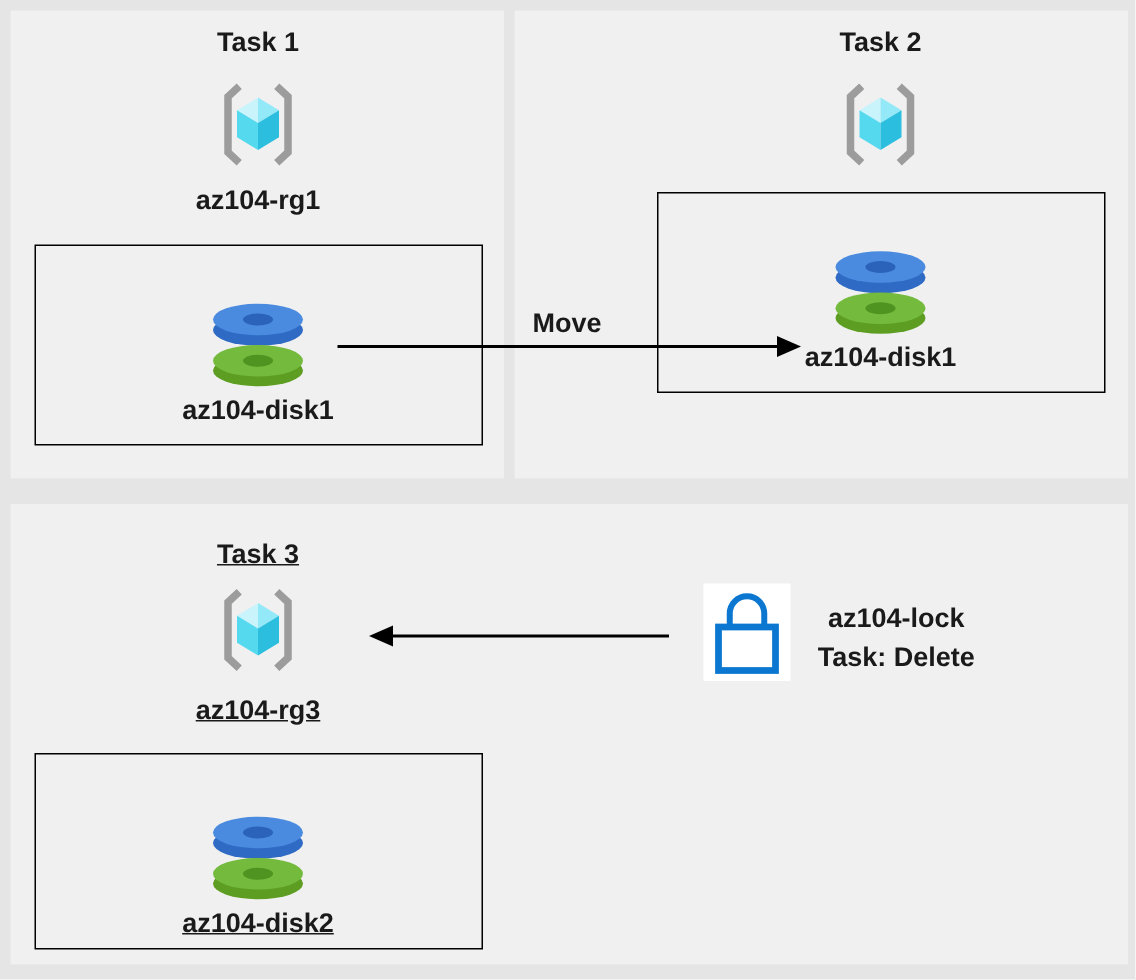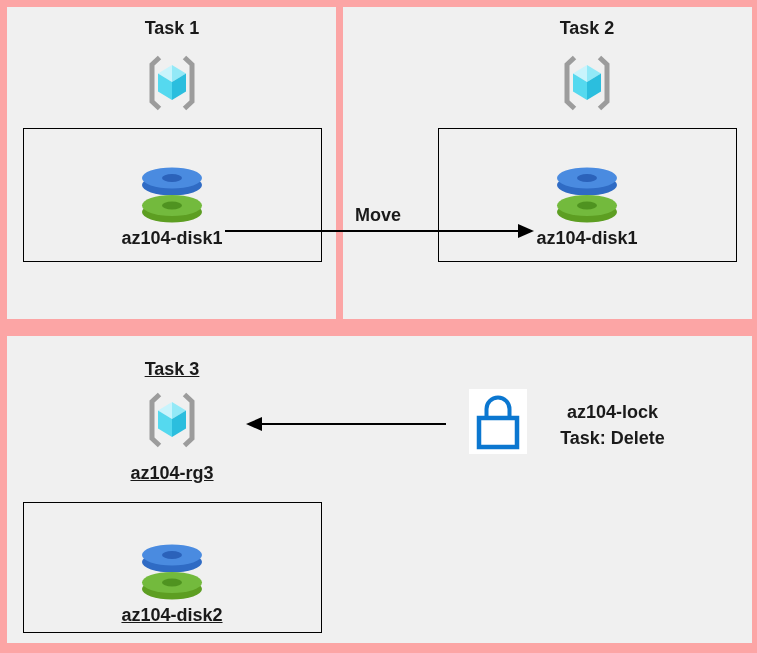--- a/index.html
+++ b/index.html
@@ -5,21 +5,21 @@
   html, body {
     margin: 0;
     padding: 0;
     background: #ffffff;
     font-family: "Liberation Sans", sans-serif;
   }
   .canvas {
     position: relative;
     width: 757px;
     height: 653px;
-    background: #fca5a5;
+    background: #e5e5e5;
     overflow: hidden;
     color: #1a1a1a;
   }
   .panel {
     position: absolute;
     background: #f0f0f0;
   }
   .panel-t1 { left: 7px;   top: 7px;   width: 329px; height: 312px; }
   .panel-t2 { left: 343px; top: 7px;   width: 409px; height: 312px; }
   .panel-t3 { left: 7px;   top: 336px; width: 745px; height: 307px; }
@@ -78,21 +78,20 @@
     background: #ffffff;
     display: flex;
     align-items: center;
     justify-content: center;
   }
   .lock-text {
     position: absolute;
     left: 537px;
     top: 399px;
     width: 121px;
-    margin-left: 15px;
   }
   .overlay-svg {
     position: absolute;
     left: 0;
     top: 0;
     pointer-events: none;
   }
 </style>
 </head>
 <body>
@@ -105,20 +104,21 @@
 
       <svg class="rg-icon-svg" width="58" height="56" viewBox="0 0 58 56">
         <path d="M16.5 2.5 L9 9.5 L9 46.5 L16.5 53.5" fill="none" stroke="#9c9c9c" stroke-width="5"></path>
         <path d="M41.5 2.5 L49 9.5 L49 46.5 L41.5 53.5" fill="none" stroke="#9c9c9c" stroke-width="5"></path>
         <polygon points="29,10 15,18.5 29,27" fill="#c9f4fc"></polygon>
         <polygon points="29,10 43,18.5 29,27" fill="#93e9f7"></polygon>
         <polygon points="15,18.5 29,27 29,45 15,36.5" fill="#55d9ef"></polygon>
         <polygon points="43,18.5 29,27 29,45 43,36.5" fill="#2bbede"></polygon>
       </svg>
 
+      <div class="diagram-text rg-label">az104-rg1</div>
 
       <div class="resource-box box-t12">
         <svg class="disk-icon-svg" width="62" height="56" viewBox="0 0 62 56">
           <ellipse cx="31" cy="18" rx="30" ry="10.5" fill="#2f6bc4"></ellipse>
           <ellipse cx="31" cy="11" rx="30" ry="10.5" fill="#4a8be0"></ellipse>
           <ellipse cx="31" cy="11" rx="10" ry="4" fill="#2b62ba"></ellipse>
           <ellipse cx="31" cy="45" rx="30" ry="10.5" fill="#5d9e22"></ellipse>
           <ellipse cx="31" cy="38.5" rx="30" ry="10.5" fill="#73ba3d"></ellipse>
           <ellipse cx="31" cy="38.5" rx="10" ry="4" fill="#4f9320"></ellipse>
         </svg>

